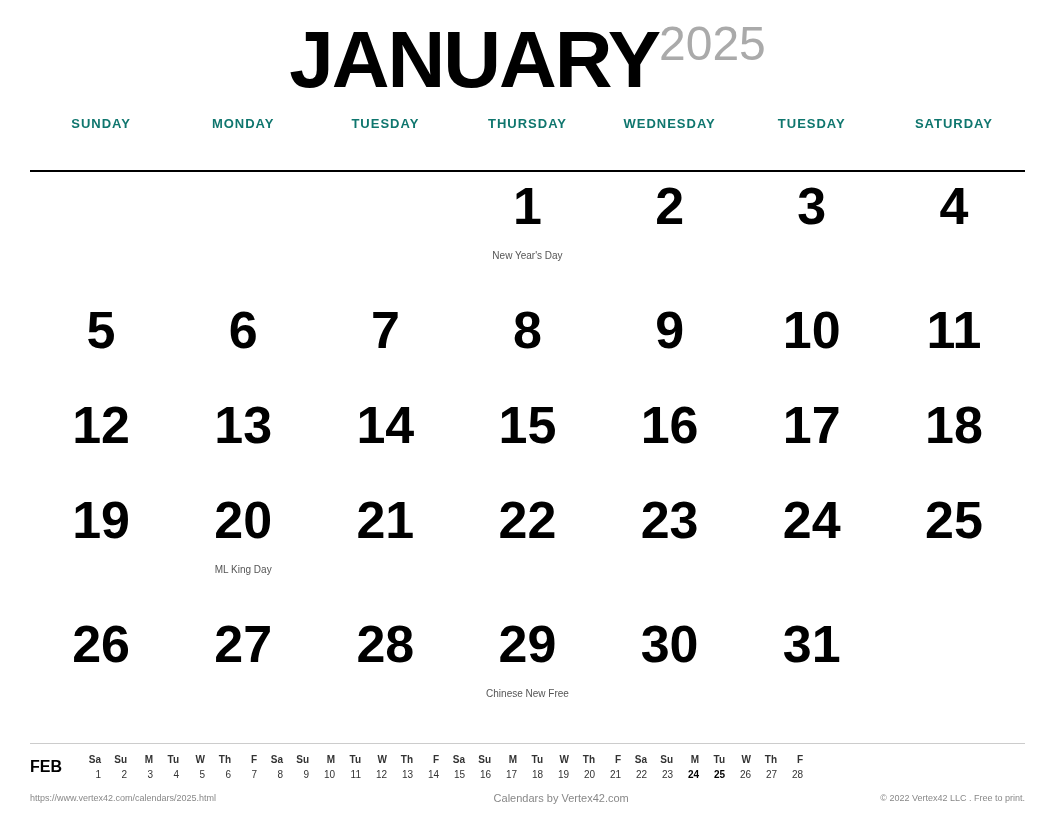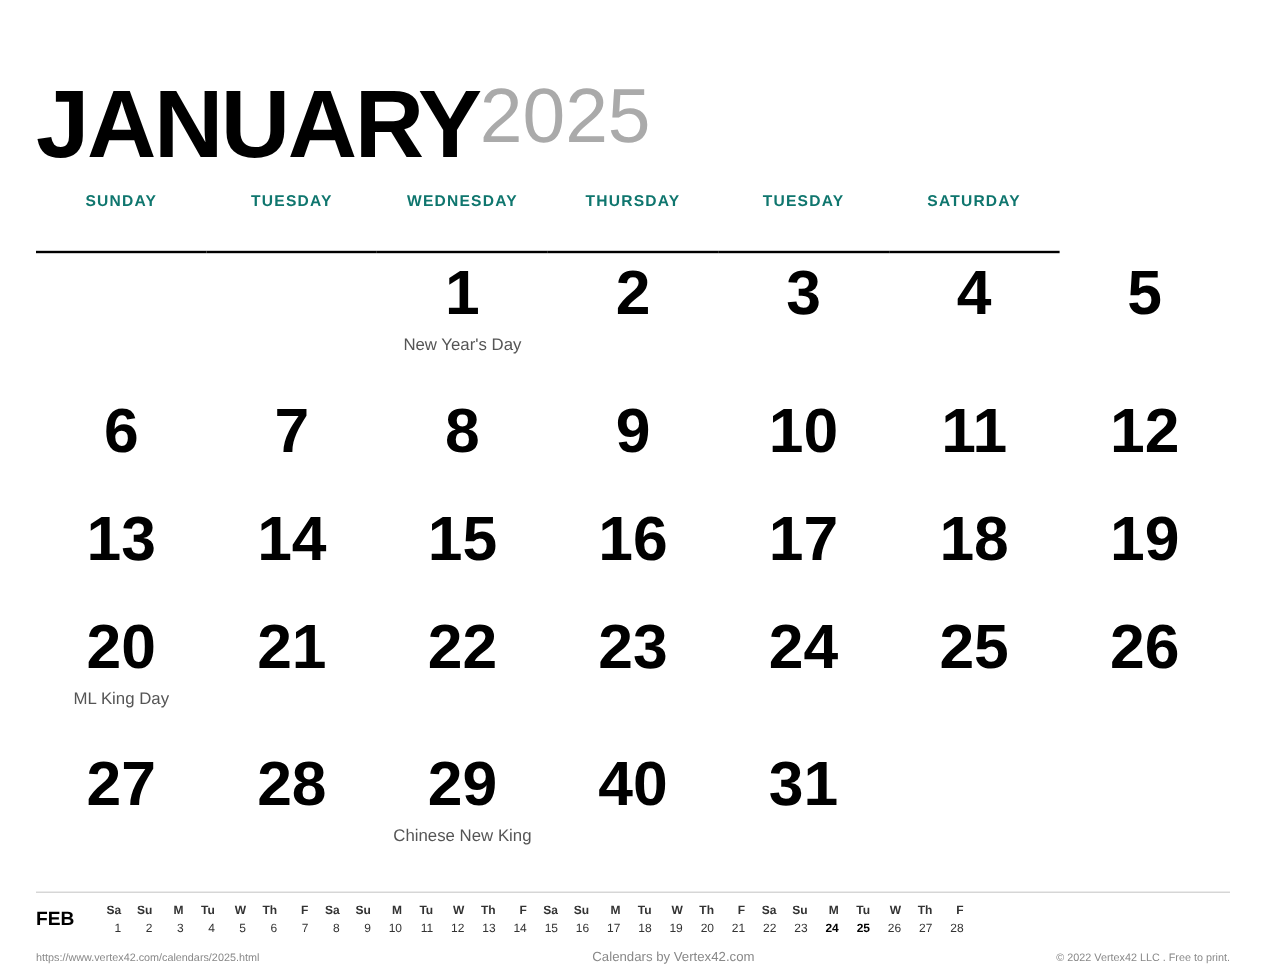--- a/index.html
+++ b/index.html
@@ -12,35 +12,34 @@
     }
     .calendar-container {
       width: 1055px;
       height: 814px;
       padding: 20px 30px 10px 30px;
       display: flex;
       flex-direction: column;
     }
     .header-row {
       display: flex;
-      justify-content: flex-start;
+      justify-content: center;
       align-items: flex-start;
       margin-bottom: 10px;
-      margin-top: 44px;
     }
     .month-title {
       font-size: 80px;
       font-weight: 900;
       color: #000;
       line-height: 1;
       font-family: 'Arial Black', Arial, sans-serif;
       letter-spacing: -2px;
     }
     .year-title {
-      font-size: 64px;
+      font-size: 48px;
       font-weight: 400;
       color: #aaa;
       line-height: 1;
       font-family: 'Arial Narrow', Arial, sans-serif;
     }
     .days-grid {
       display: grid;
       grid-template-columns: repeat(7, 1fr);
       flex: 1;
     }
@@ -62,24 +61,24 @@
       align-items: center;
     }
     .day-number {
       font-size: 52px;
       font-weight: 900;
       color: #000;
       line-height: 1;
       font-family: 'Arial Black', Arial, sans-serif;
     }
     .day-event {
-      font-size: 14px;
+      font-size: 10px;
       color: #555;
       text-align: left;
-      margin-top: 8px;
+      margin-top: 18px;
       line-height: 1.2;
     }
     .mini-calendar-section {
       border-top: 1px solid #ccc;
       padding-top: 8px;
       margin-top: 8px;
       display: flex;
       align-items: center;
       gap: 0;
     }
@@ -138,23 +137,24 @@
 <div class="calendar-container">
 
   <div class="header-row">
     <div class="month-title">JANUARY</div>
     <div class="year-title">2025</div>
   </div>
 
   <div class="days-grid" id="calendar-grid">
 
   <div class="day-header">SUNDAY</div>
+      <div class="day-header">MONDAY</div>
       <div class="day-header">TUESDAY</div>
+      <div class="day-header">THURSDAY</div>
       <div class="day-header">WEDNESDAY</div>
-      <div class="day-header">THURSDAY</div>
       <div class="day-header">TUESDAY</div>
       <div class="day-header">SATURDAY</div>
       <div class="day-cell"></div>
       <div class="day-cell"></div>
       <div class="day-cell"></div>
       <div class="day-cell">
         <div class="day-number">1</div>
         <div class="day-event">New Year's Day</div>
       </div>
       <div class="day-cell">
@@ -234,24 +234,24 @@
         <div class="day-number">26</div>
       </div>
       <div class="day-cell">
         <div class="day-number">27</div>
       </div>
       <div class="day-cell">
         <div class="day-number">28</div>
       </div>
       <div class="day-cell">
         <div class="day-number">29</div>
-        <div class="day-event">Chinese New King</div>
-      </div>
-      <div class="day-cell">
-        <div class="day-number">40</div>
+        <div class="day-event">Chinese New Free</div>
+      </div>
+      <div class="day-cell">
+        <div class="day-number">30</div>
       </div>
       <div class="day-cell">
         <div class="day-number">31</div>
       </div>
       <div class="day-cell"></div>
     </div>
 
   <div class="mini-calendar-section">
     <div class="mini-month-label">FEB</div>
     <div class="mini-calendar-grid" id="mini-grid">

